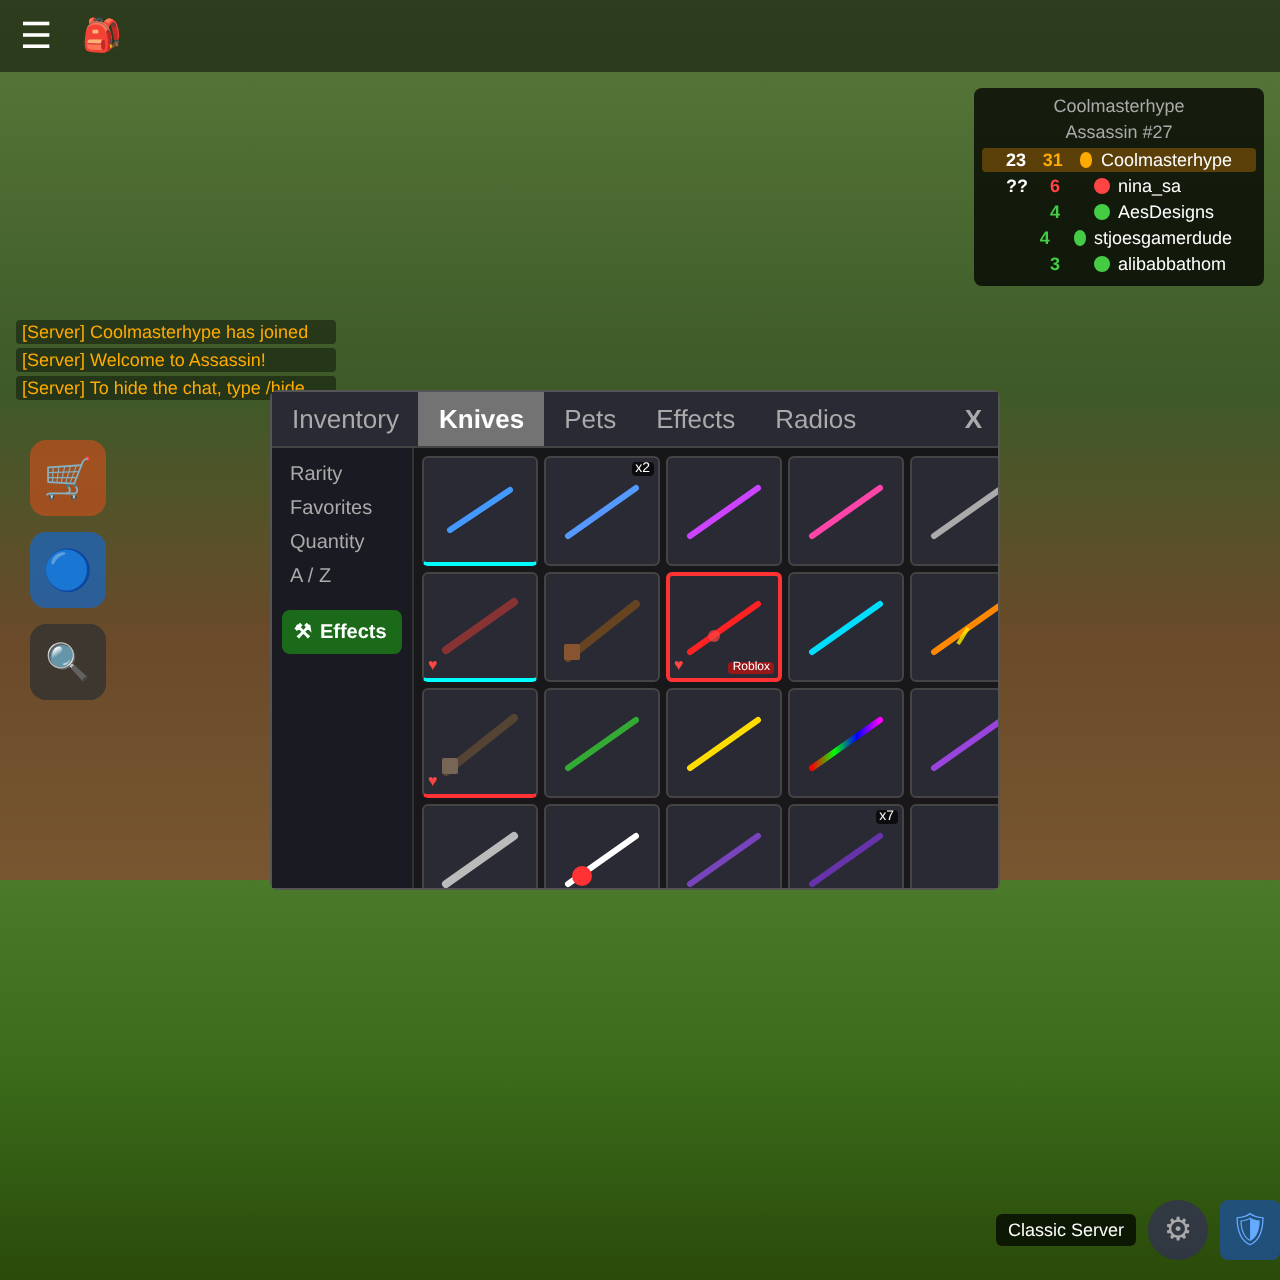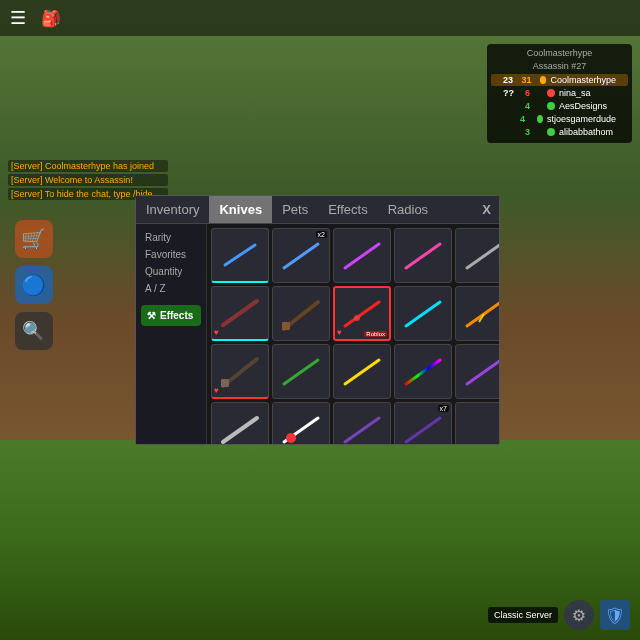--- a/index.html
+++ b/index.html
@@ -279,21 +279,21 @@
       position: absolute;
       bottom: 2px;
       left: 2px;
       color: #ff4444;
       font-size: 8px;
     }
 
     
     .bottom-right {
       position: absolute;
-      right: 10px;
+      right: 0;
       bottom: 10px;
       display: flex;
       align-items: center;
       gap: 6px;
       z-index: 10;
     }
 
     .server-label {
       background: rgba(0,0,0,0.7);
       color: white;

